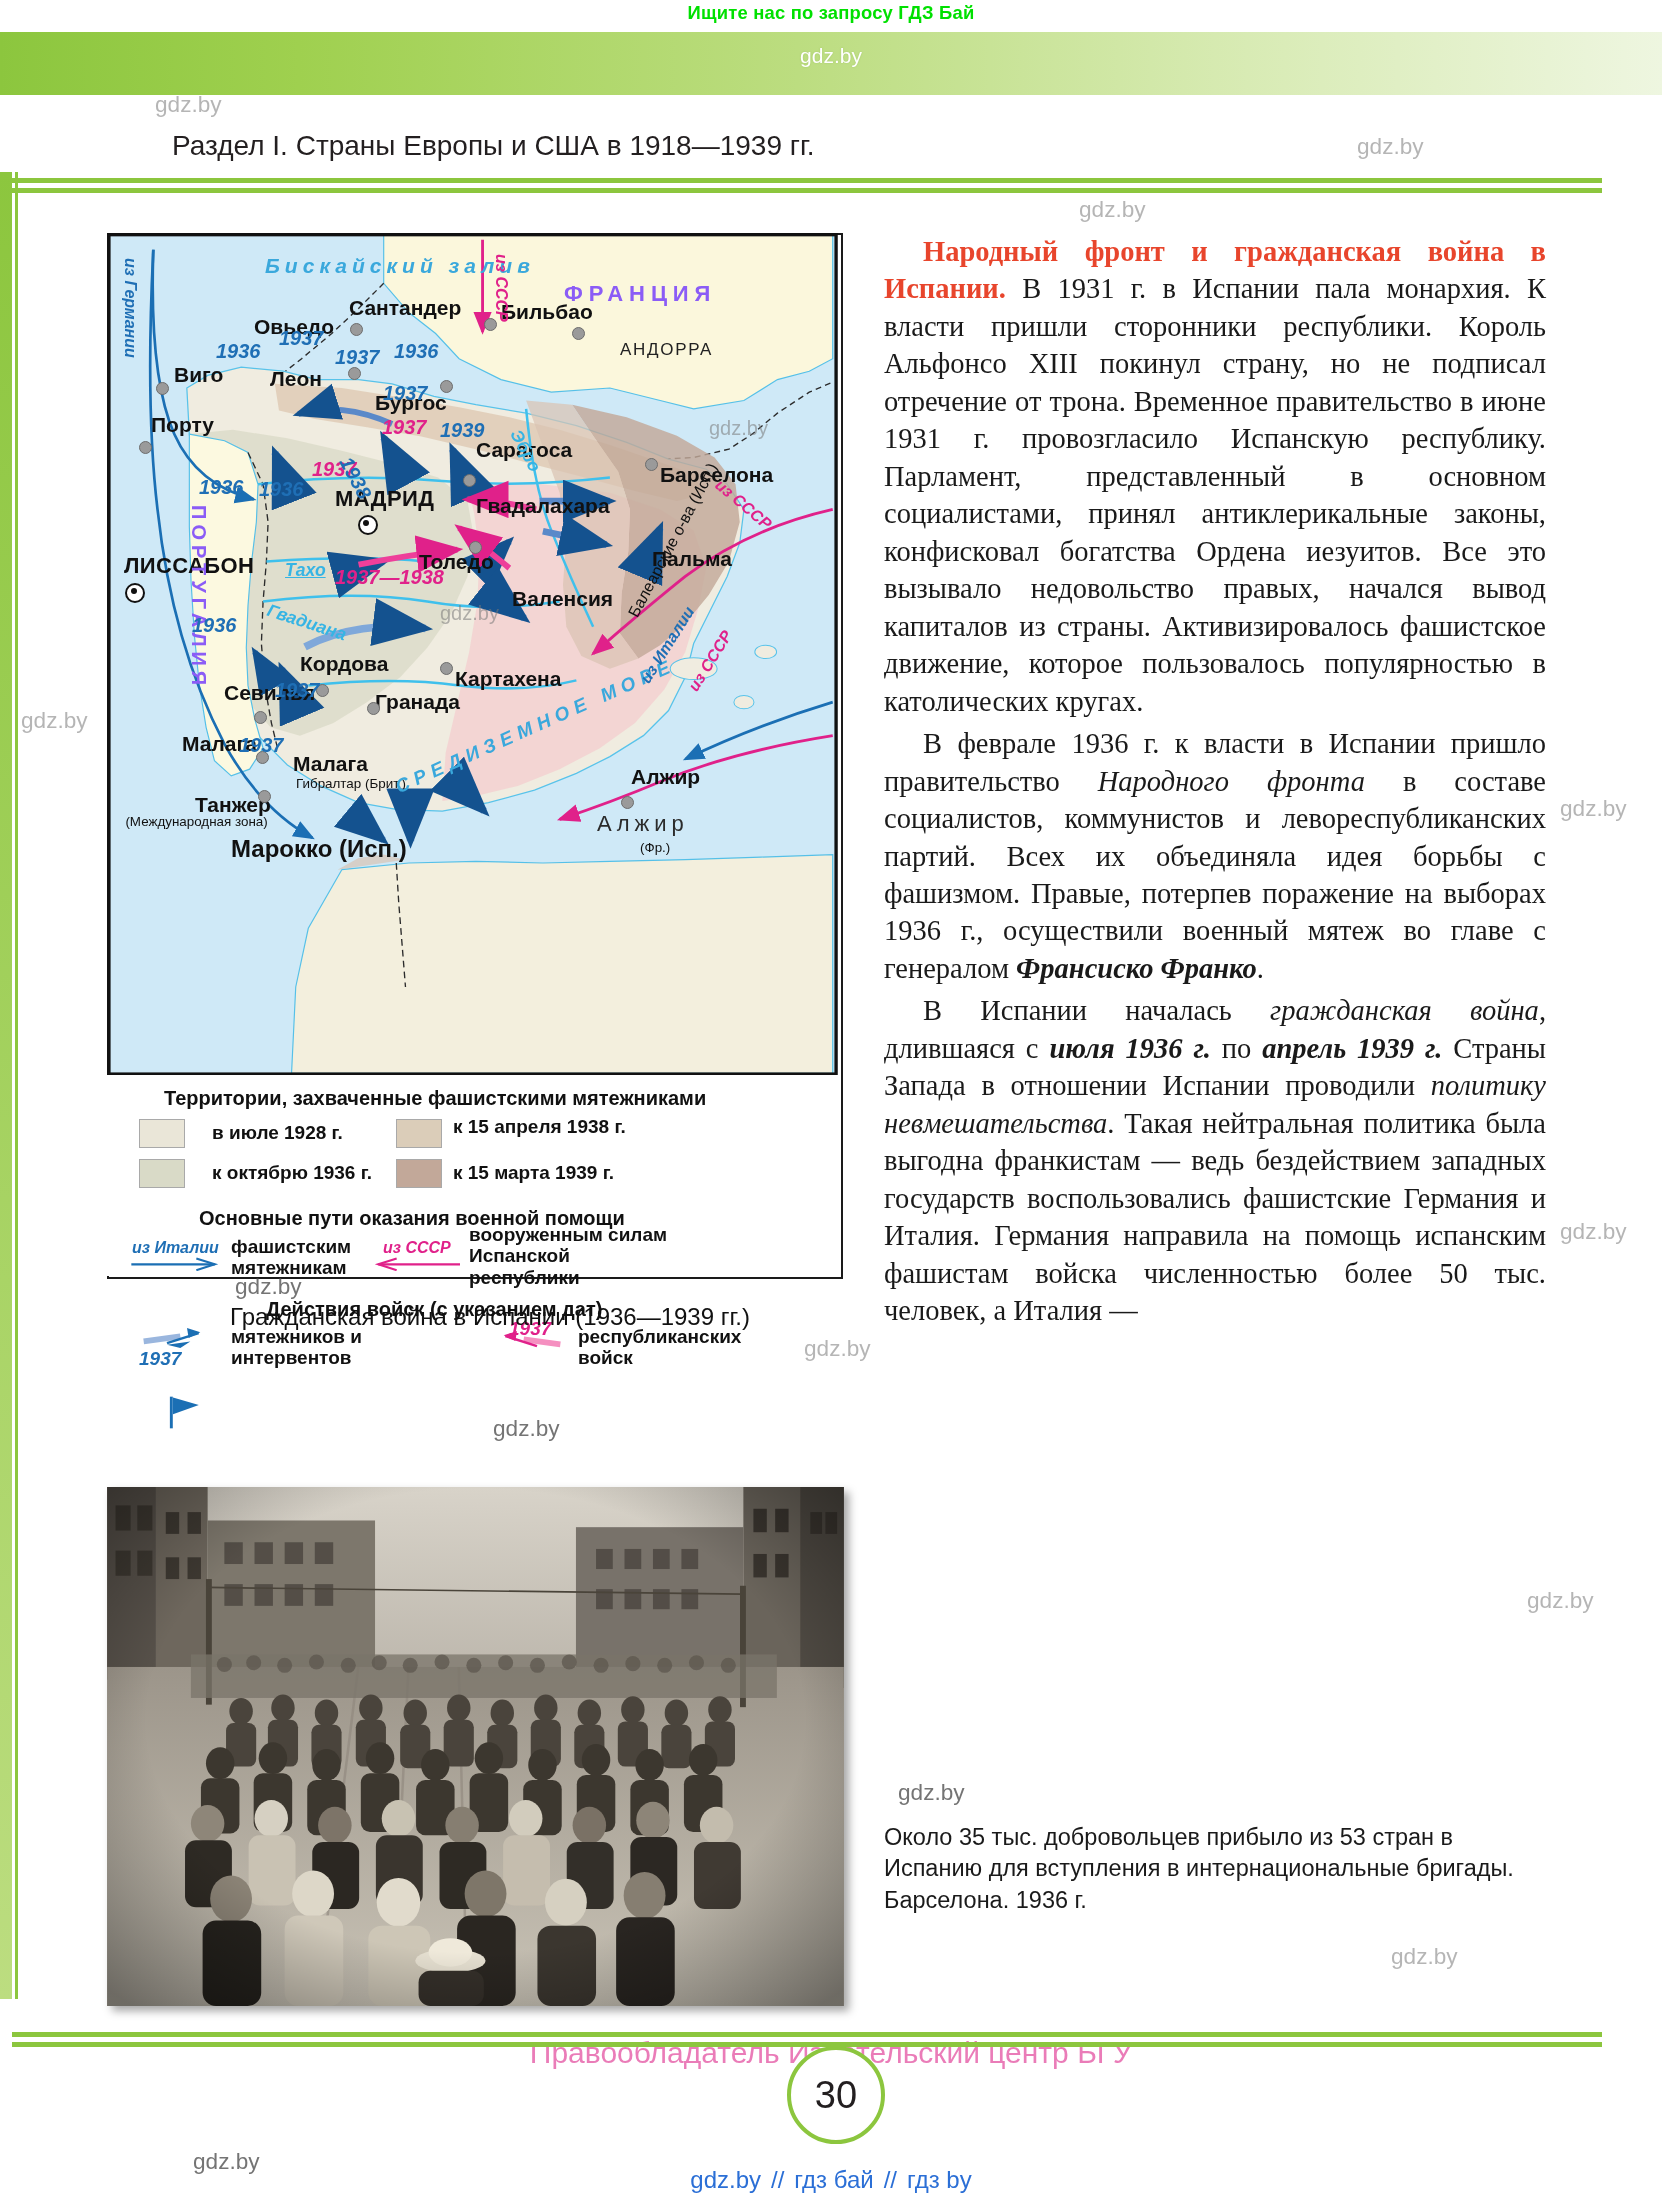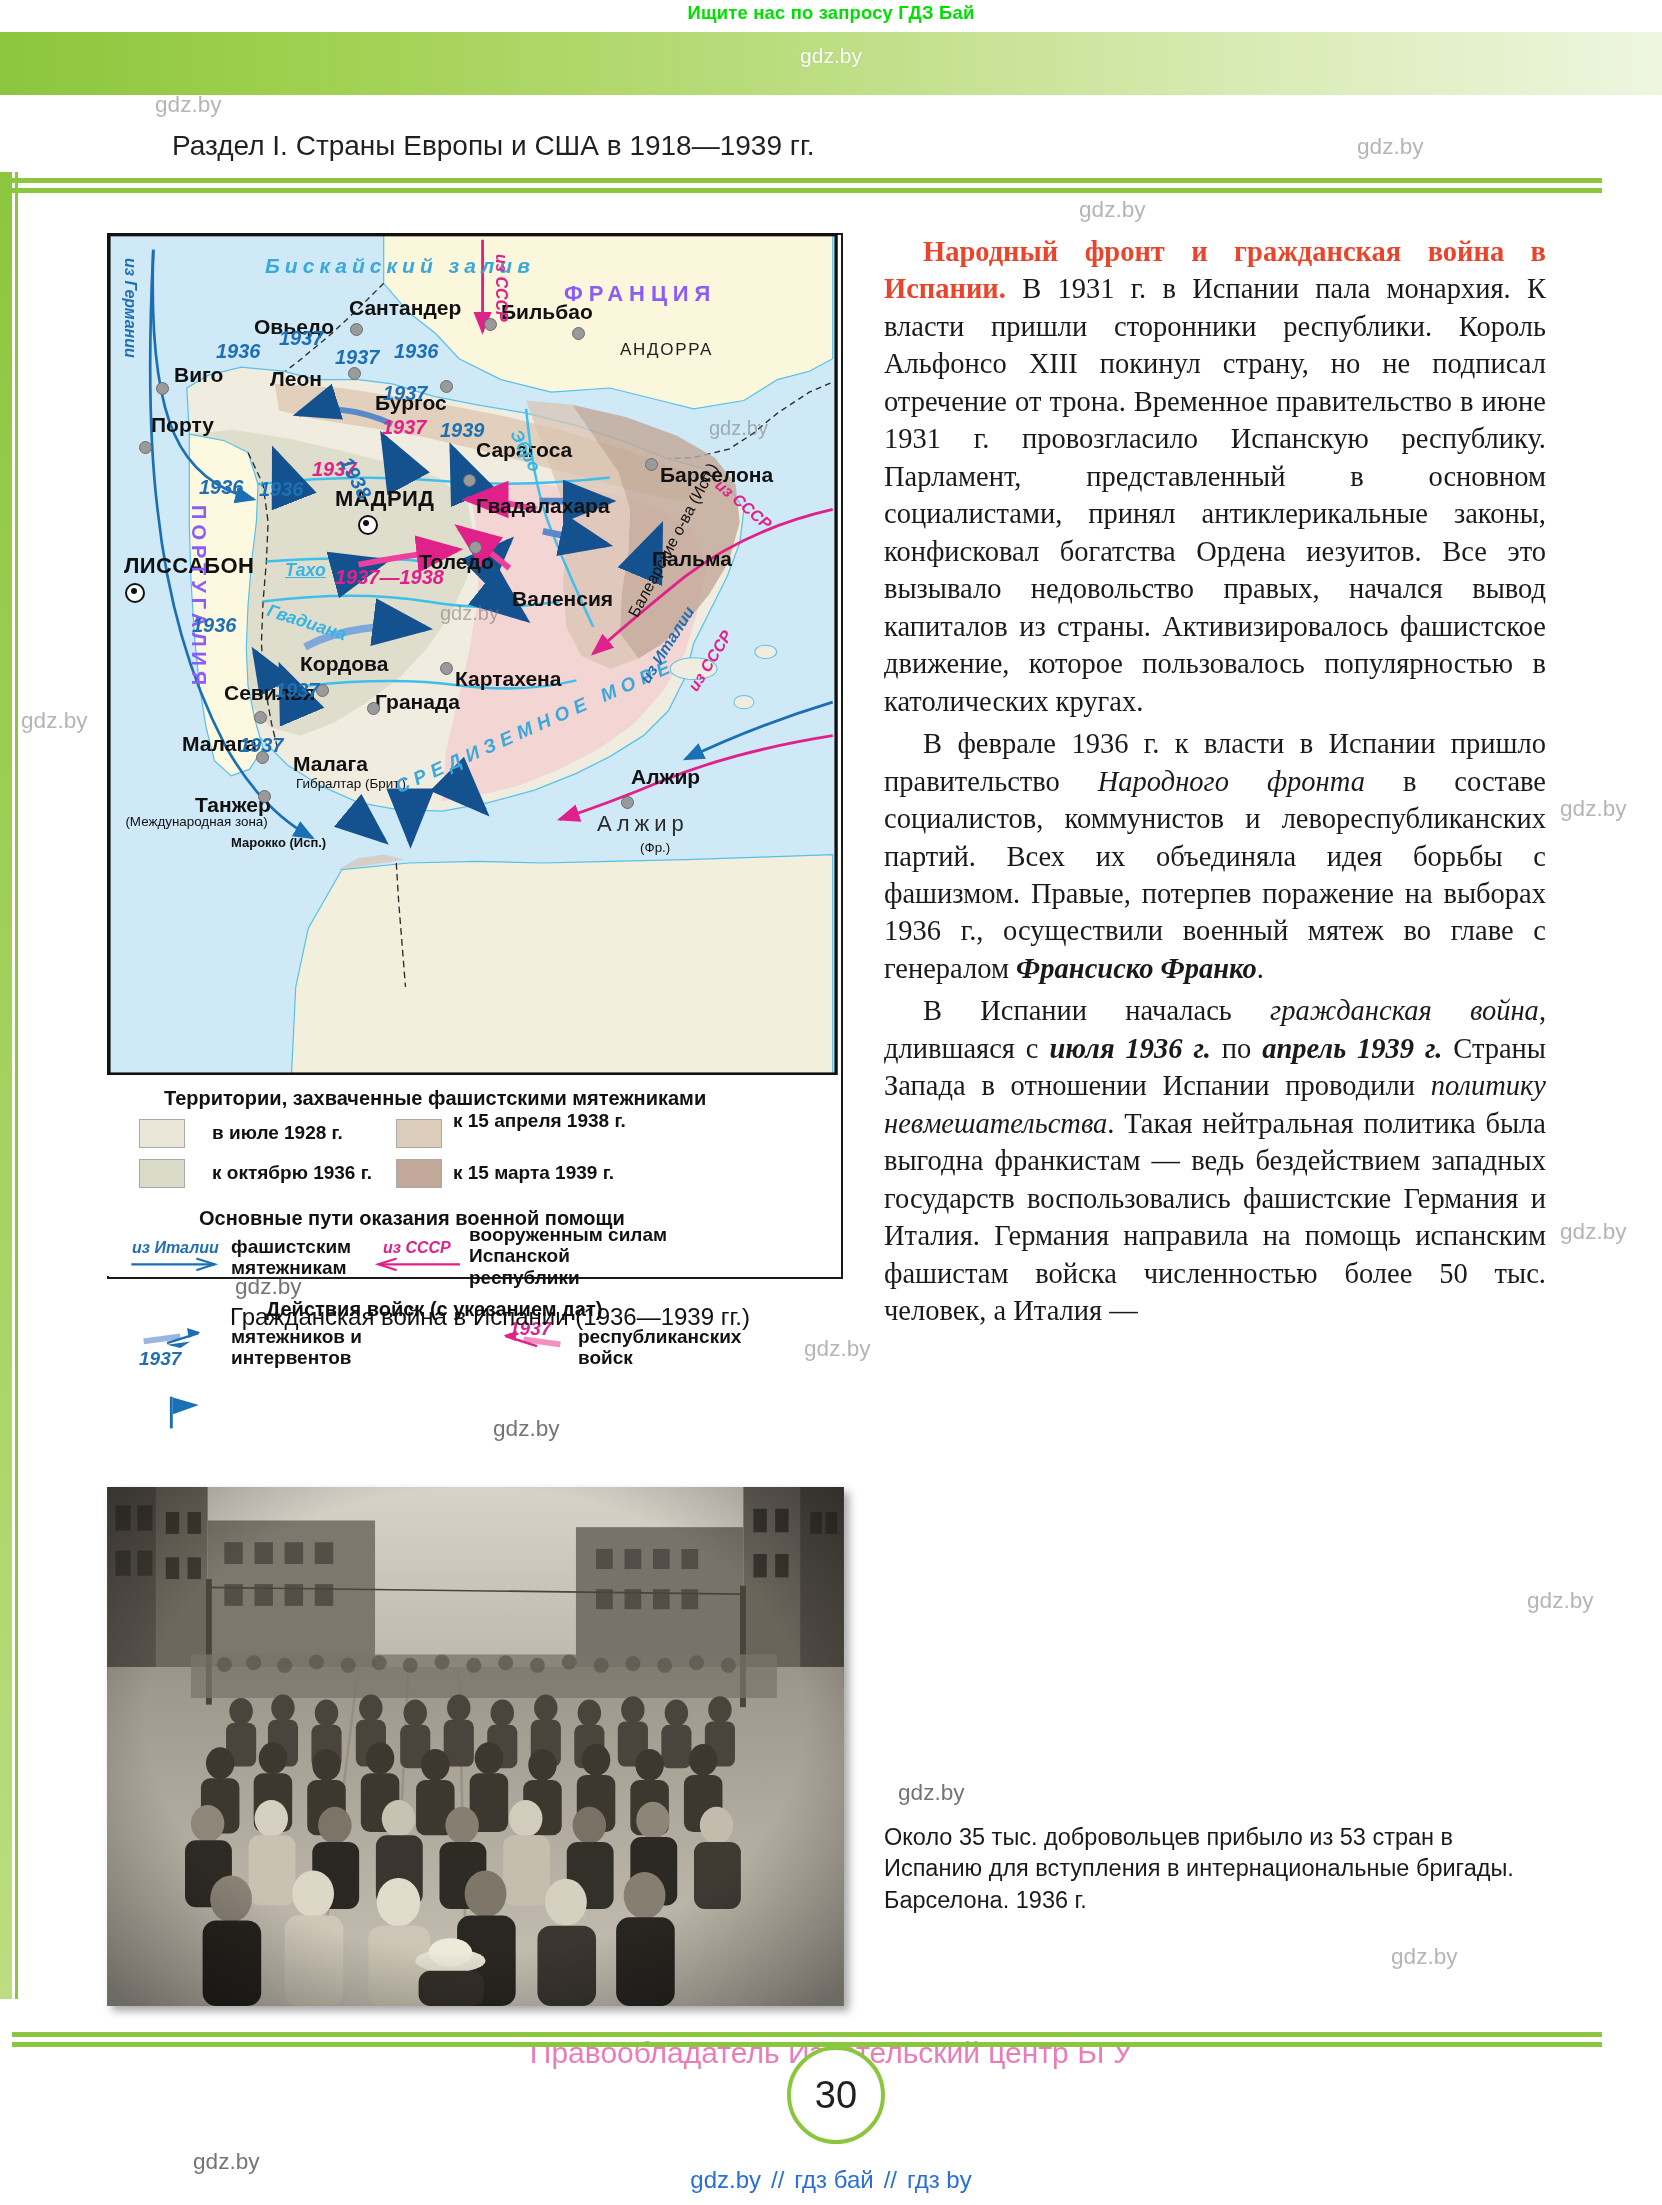--- a/index.html
+++ b/index.html
@@ -292,21 +292,21 @@
   <div class="mlbl city" style="left:75px;top:499px;">Малага</div>
   <div class="dot" style="left:149px;top:518px;"></div>
   <div class="mlbl city" style="left:186px;top:519px;">Малага</div>
   <div class="mlbl city" style="left:88px;top:560px;">Танжер</div>
   <div class="dot" style="left:151px;top:557px;"></div>
   <div class="mlbl city" style="left:524px;top:532px;">Алжир</div>
   <div class="dot" style="left:514px;top:563px;"></div>
 
   <div class="mlbl small-note" style="left:189px;top:543px;">Гибралтар (Брит.)</div>
   <div class="mlbl small-note" style="left:18.4px;top:581px;">(Международная зона)</div>
-  <div class="mlbl" style="left:124px;top:602px;font-size:13px;font-weight:700;color:#111;">Марокко (Исп.)</div>
+  <div class="mlbl" style="left:124px;top:602px;font-size:24px;font-weight:700;color:#111;">Марокко (Исп.)</div>
   <div class="mlbl" style="left:518px;top:379px;font-size:16px;color:#111;transform:rotate(-62deg);transform-origin:left top;">Балеарские о-ва (Исп.)</div>
   <div class="mlbl" style="left:490px;top:578px;font-size:22px;letter-spacing:5px;color:#2b2b2b;">Алжир</div>
   <div class="mlbl small-note" style="left:533px;top:607px;">(Фр.)</div>
 
   <div class="mlbl sea" style="left:285px;top:545px;font-size:19px;letter-spacing:5.9px;transform:rotate(-24deg);transform-origin:left top;">СРЕДИЗЕМНОЕ  МОРЕ</div>
 
   <div class="mlbl river" style="left:178px;top:327px;text-decoration:underline;">Тахо</div>
   <div class="mlbl river" style="left:164px;top:367px;transform:rotate(18deg);transform-origin:left top;">Гвадиана</div>
   <div class="mlbl river" style="left:417px;top:193px;transform:rotate(62deg);transform-origin:left top;">Эбро</div>
 
@@ -334,21 +334,21 @@
 
   <div class="wm" style="left:333px;top:369px;font-size:20px;">gdz.by</div>
   <div class="wm" style="left:602px;top:184px;font-size:20px;">gdz.by</div>
 
   <div id="legend">
     <div class="lg-title" style="position:absolute;left:57px;top:11.7px;">Территории, захваченные фашистскими мятежниками</div>
 
     <div style="position:absolute;left:32px;top:44px;width:44px;height:27px;background:#eae6d8;border:0.8px solid #a9a9a9;"></div>
     <div class="lg-text" style="position:absolute;left:105px;top:47px;">в июле 1928 г.</div>
     <div style="position:absolute;left:289px;top:44px;width:44px;height:27px;background:#dbcdb9;border:0.8px solid #a9a9a9;"></div>
-    <div class="lg-text" style="position:absolute;left:346px;top:35px;">к 15 апреля 1938 г.</div>
+    <div class="lg-text" style="position:absolute;left:346px;top:41px;">к 15 апреля 1938 г.</div>
 
     <div style="position:absolute;left:32px;top:84px;width:44px;height:27px;background:#d9dac7;border:0.8px solid #a9a9a9;"></div>
     <div class="lg-text" style="position:absolute;left:105px;top:87px;">к октябрю 1936 г.</div>
     <div style="position:absolute;left:289px;top:84px;width:44px;height:27px;background:#c2a899;border:0.8px solid #a9a9a9;"></div>
     <div class="lg-text" style="position:absolute;left:346px;top:87px;">к 15 марта 1939 г.</div>
 
     <div class="lg-title" style="position:absolute;left:92px;top:132px;">Основные пути оказания военной помощи</div>
 
     <div class="mlbl from-lbl from-blue" style="position:absolute;left:25px;top:164px;font-size:16px;">из Италии</div>
     <svg style="position:absolute;left:23.5px;top:181px;width:89px;height:15px;" viewBox="0 0 106 18">

